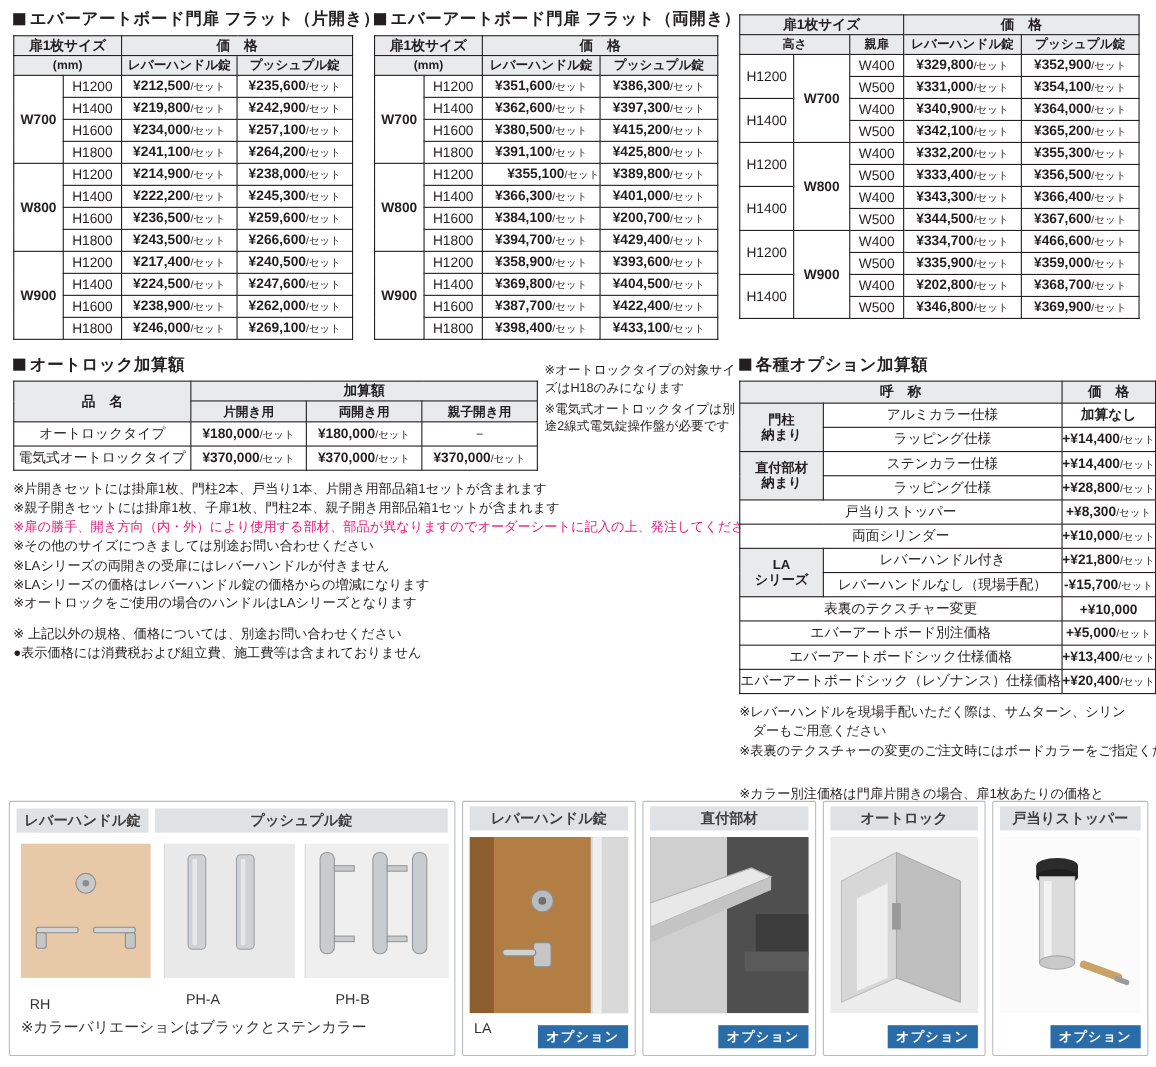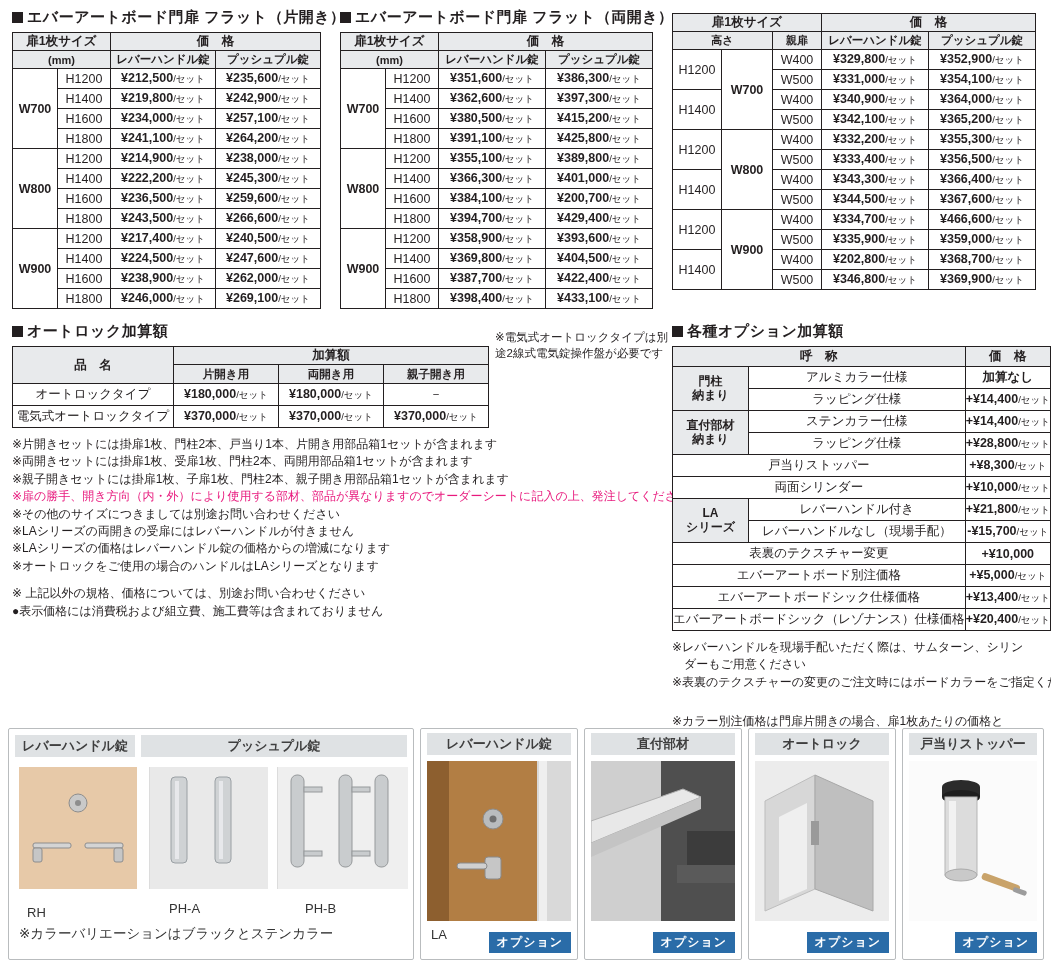--- a/index.html
+++ b/index.html
@@ -208,21 +208,21 @@
             <td class="price" style="width: 106px; height: 19px;"><span>¥415,200</span><span class="unit">/セット</span></td>
           </tr>
           <tr>
             <td class="sz" style="width: 52px; height: 19px;">H1800</td>
             <td class="price" style="width: 106px; height: 19px;"><span>¥391,100</span><span class="unit">/セット</span></td>
             <td class="price" style="width: 106px; height: 19px;"><span>¥425,800</span><span class="unit">/セット</span></td>
           </tr>
           <tr>
             <td rowspan="4" class="wlab" style="width: 44px;">W800</td>
             <td class="sz" style="width: 52px; height: 19px;">H1200</td>
-            <td class="price" style="width: 106px; height: 19px;"><span>¥355,100</span><span class="unit">/セット</span></td>
+            <td class="price" style="width: 106px; height: 19px; text-align: right;"><span>¥355,100</span><span class="unit">/セット</span></td>
             <td class="price" style="width: 106px; height: 19px;"><span>¥389,800</span><span class="unit">/セット</span></td>
           </tr>
           <tr>
             <td class="sz" style="width: 52px; height: 19px;">H1400</td>
             <td class="price" style="width: 106px; height: 19px;"><span>¥366,300</span><span class="unit">/セット</span></td>
             <td class="price" style="width: 106px; height: 19px;"><span>¥401,000</span><span class="unit">/セット</span></td>
           </tr>
           <tr>
             <td class="sz" style="width: 52px; height: 19px;">H1600</td>
             <td class="price" style="width: 106px; height: 19px;"><span>¥384,100</span><span class="unit">/セット</span></td>
@@ -395,34 +395,34 @@
           <tr>
             <td style="height: 21px; font-size: 12.5px;">電気式オートロックタイプ</td>
             <td class="price"><span>¥370,000</span><span class="unit">/セット</span></td>
             <td class="price"><span>¥370,000</span><span class="unit">/セット</span></td>
             <td class="price"><span>¥370,000</span><span class="unit">/セット</span></td>
           </tr>
         </tbody>
     </table>
     <div class="notes" id="b4notes">
         <div>※片開きセットには掛扉1枚、門柱2本、戸当り1本、片開き用部品箱1セットが含まれます</div>
-        <div>※両開きセットには掛扉1枚、受扉1枚、門柱2本、両開用部品箱1セットが含まれます</div>
         <div>※親子開きセットには掛扉1枚、子扉1枚、門柱2本、親子開き用部品箱1セットが含まれます</div>
         <div class="red">※扉の勝手、開き方向（内・外）により使用する部材、部品が異なりますのでオーダーシートに記入の上、発注してください</div>
         <div>※その他のサイズにつきましては別途お問い合わせください</div>
         <div>※LAシリーズの両開きの受扉にはレバーハンドルが付きません</div>
         <div>※LAシリーズの価格はレバーハンドル錠の価格からの増減になります</div>
         <div>※オートロックをご使用の場合のハンドルはLAシリーズとなります</div>
         <div style="height: 10px;"></div>
         <div>※ 上記以外の規格、価格については、別途お問い合わせください</div>
         <div>●表示価格には消費税および組立費、施工費等は含まれておりません</div>
       </div>
   </div>
 
   <div class="note-side" id="b4side">
+      <div style="margin-bottom: 4px;">※オートロックタイプの対象サイズはH18のみになります</div>
       <div style="margin-bottom: 4px;">※電気式オートロックタイプは別途2線式電気錠操作盤が必要です</div>
     </div>
 
   <div id="blk5">
     <div class="sec-title">
       <span class="sq"></span>
       <span>各種オプション加算額</span>
     </div>
     <table class="t" style="margin-top:5px;">
       <tbody>

